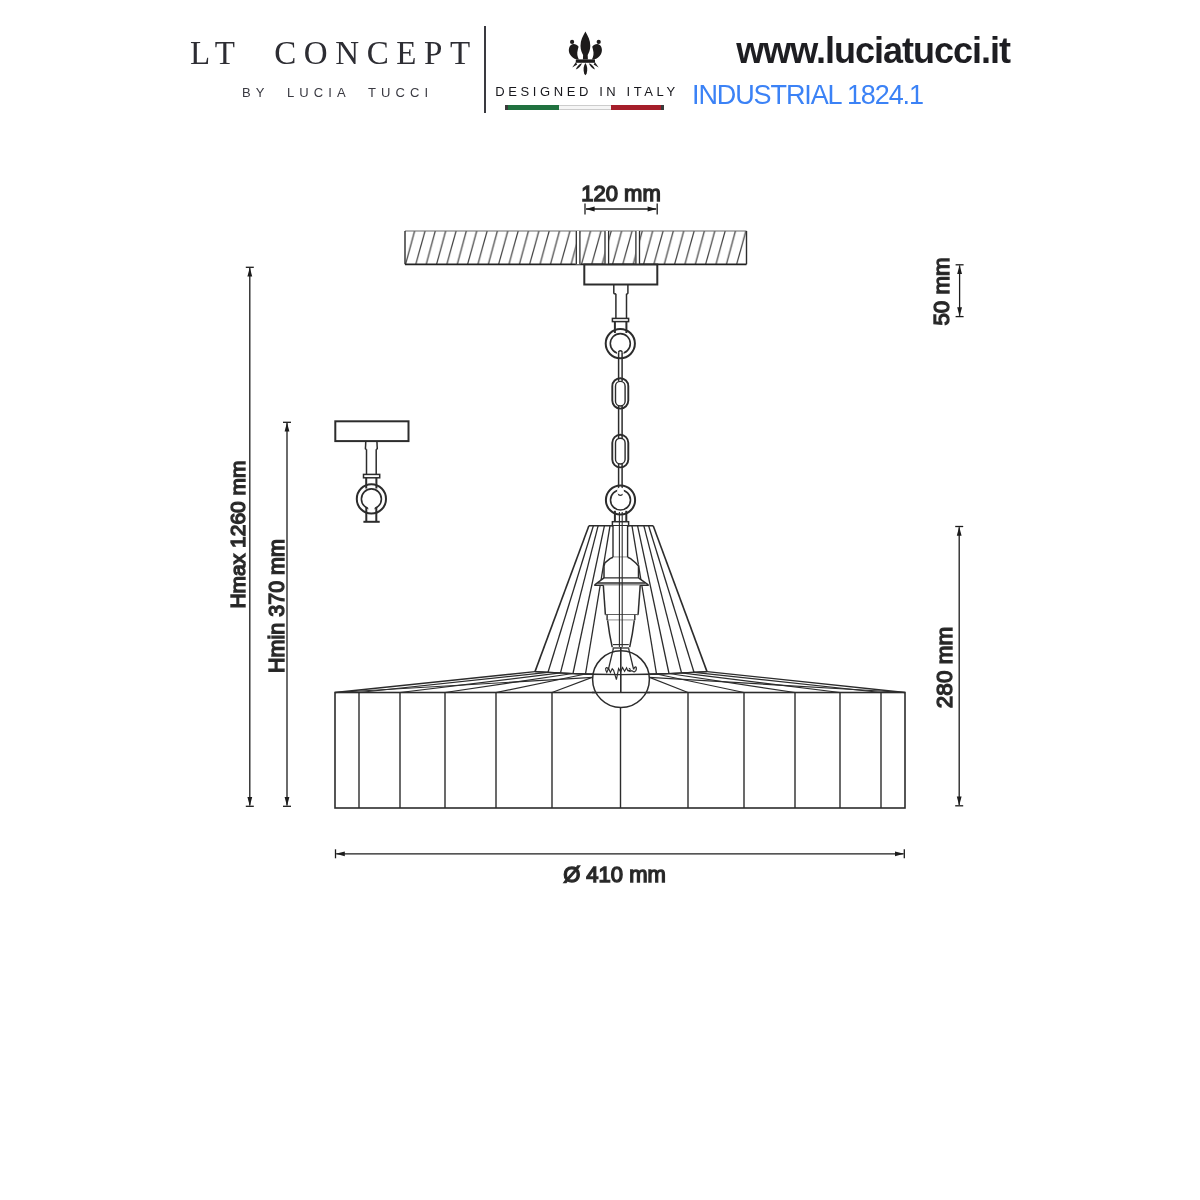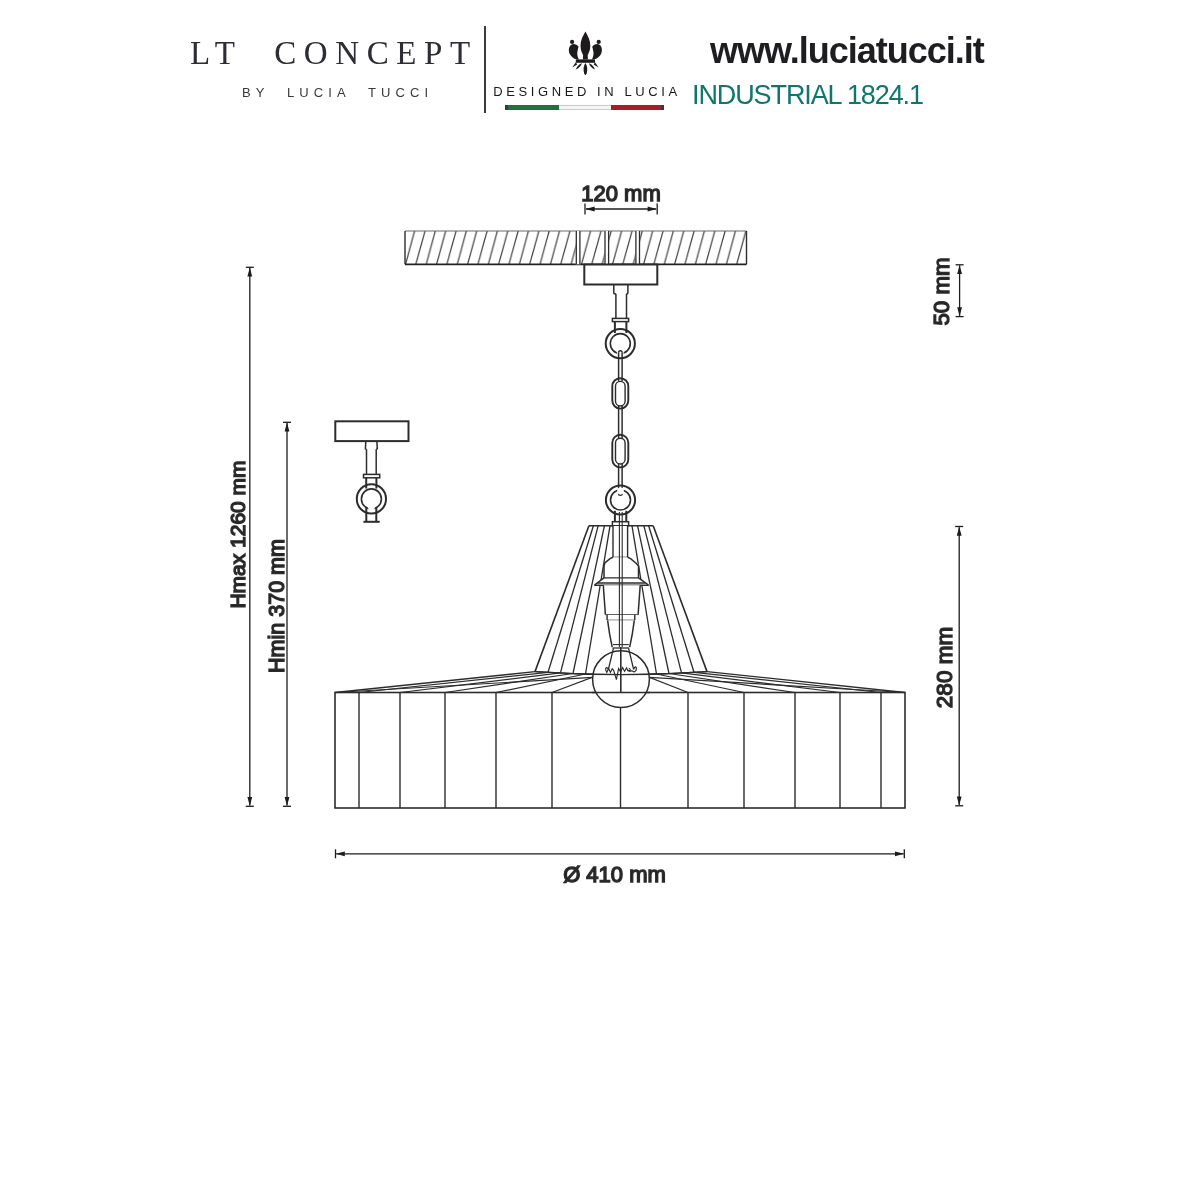--- a/index.html
+++ b/index.html
@@ -24,33 +24,33 @@
     <path d="M6.8,-6.6 C8.8,-9.4 12.2,-10.2 14.4,-8.4 C16.8,-6.4 17.2,-2.4 15.5,0.9 C14.1,3.6 11.6,5.4 8.9,6 C7.9,6.2 7.1,6.2 6.5,6.1 C8.1,3.3 8.6,0 7.7,-3 C7.5,-4.3 7.2,-5.5 6.8,-6.6 Z"></path>
     <path d="M-9.6,6.1 L9.6,6.1 L9.6,9.5 L-9.6,9.5 Z"></path>
     <path d="M-9.6,9 L-13.2,14.3 L-8.2,11.3 Z"></path>
     <path d="M9.6,9 L13.2,14.3 L8.2,11.3 Z"></path>
     <path d="M-3.4,10 C-4.6,13 -6.6,15.2 -9.6,16.2 C-8.4,13 -6.2,10.8 -3.4,10 Z"></path>
     <path d="M3.4,10 C4.6,13 6.6,15.2 9.6,16.2 C8.4,13 6.2,10.8 3.4,10 Z"></path>
     <path d="M0,9.8 C1.9,12.6 2.4,16.4 1.2,20.4 L0,22 L-1.2,20.4 C-2.4,16.4 -1.9,12.6 0,9.8 Z"></path>
   </g>
 </svg>
 
-<div class="abs" style="left:491px;top:85px;width:192px;text-align:center;line-height:1;font-size:13px;letter-spacing:3.6px;color:#17171c;white-space:nowrap;">DESIGNED IN LUCIA</div>
+<div class="abs" style="left:491px;top:85px;width:192px;text-align:center;line-height:1;font-size:13px;letter-spacing:3.6px;color:#17171c;white-space:nowrap;">DESIGNED IN ITALY</div>
 
 <div class="abs" style="left:505px;top:105px;width:159px;height:5.2px;">
   <div style="position:absolute;left:0;top:0;width:3px;height:5.2px;background:#3a3a3a;"></div>
   <div style="position:absolute;left:3px;top:0;width:51px;height:5.2px;background:#20713f;"></div>
   <div style="position:absolute;left:54px;top:0;width:52px;height:5.2px;background:#f5f5f5;border-top:1px solid #cccccc;border-bottom:1px solid #cccccc;box-sizing:border-box;"></div>
   <div style="position:absolute;left:106px;top:0;width:50px;height:5.2px;background:#a51e2a;"></div>
   <div style="position:absolute;left:156px;top:0;width:3px;height:5.2px;background:#3a3a3a;"></div>
 </div>
 
-<div class="abs" style="left:710px;top:33px;width:300px;text-align:left;line-height:1;font-size:36px;font-weight:bold;letter-spacing:-1px;color:#1e1e22;white-space:nowrap;">www.luciatucci.it</div>
-
-<div class="abs" style="left:692px;top:81.5px;line-height:1;font-size:27px;letter-spacing:-1.1px;color:#0f766e;white-space:nowrap;">INDUSTRIAL 1824.1</div>
+<div class="abs" style="left:710px;top:33px;width:300px;text-align:right;line-height:1;font-size:36px;font-weight:bold;letter-spacing:-1px;color:#1e1e22;white-space:nowrap;">www.luciatucci.it</div>
+
+<div class="abs" style="left:692px;top:81.5px;line-height:1;font-size:27px;letter-spacing:-1.1px;color:#3b82f6;white-space:nowrap;">INDUSTRIAL 1824.1</div>
 
 <svg class="abs" style="left:0;top:0;" width="1200" height="1200" viewBox="0 0 1200 1200">
   <defs>
     <pattern id="hatch" x="405" y="231" width="10.35" height="33.4" patternUnits="userSpaceOnUse">
       <path d="M9.9,-1 L0.2,34.4" stroke="#3f3f3f" stroke-width="1.2" fill="none"></path>
     </pattern>
     <marker id="ar" markerWidth="10" markerHeight="6" refX="9" refY="3" orient="auto" markerUnits="userSpaceOnUse">
       <path d="M0,3 L10,0.6 L10,5.4 Z" fill="#1c1c1c" transform="rotate(180 5 3)"></path>
     </marker>
   </defs>

